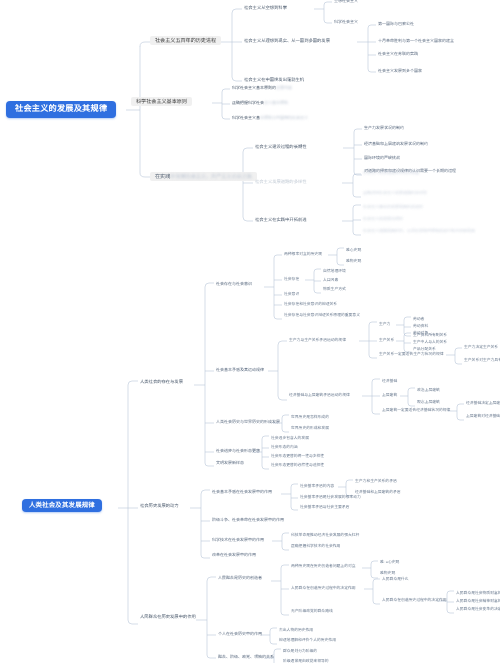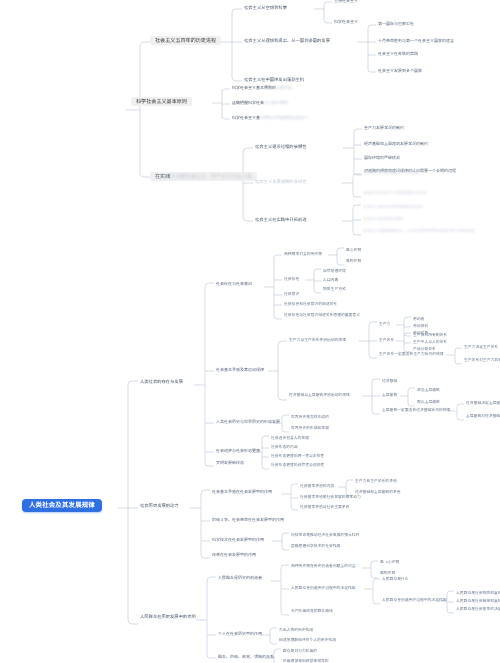--- a/index.html
+++ b/index.html
@@ -279,20 +279,21 @@
       <path d="M270,631 Q270,628 273,628 H277"></path>
       <path d="M270,641 Q270,644 273,644 H277"></path>
 
       <path d="M265,658 H274"></path>
       <path d="M274,652 V663"></path>
       <path d="M274,652 Q274,649 277,649 H281"></path>
       <path d="M274,663 Q274,666 277,666 H281"></path>
     </g>
   </svg>
 
+  <div class="node n-root" style="left:6px;top:101px;">社会主义的发展及其规律</div>
 
   <div class="node n-l2" style="left:150px;top:36px;">社会主义五百年的历史进程</div>
   <div class="node n-l3" style="left:242px;top:5px;">社会主义从空想到科学</div>
   <div class="node n-l4" style="left:332px;top:-2px;">空想社会主义</div>
   <div class="node n-l4" style="left:332px;top:19px;">科学社会主义</div>
 
   <div class="node n-l3" style="left:242px;top:38px;">社会主义从理想到现实、从一国到多国的发展</div>
   <div class="node n-l4" style="left:376px;top:21px;">第一国际与巴黎公社</div>
   <div class="node n-l4" style="left:376px;top:38px;">十月革命胜利与第一个社会主义国家的建立</div>
   <div class="node n-l4" style="left:376px;top:51px;">社会主义在苏联的实践</div>

